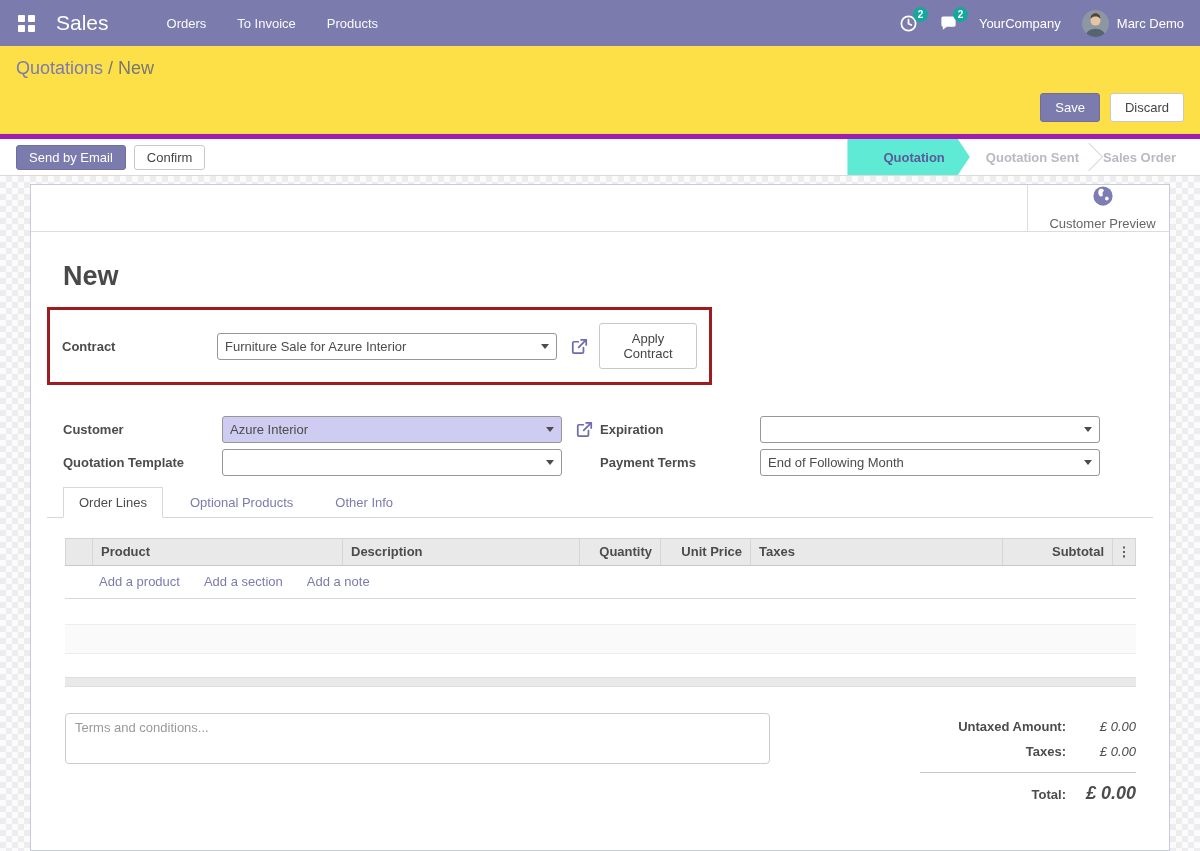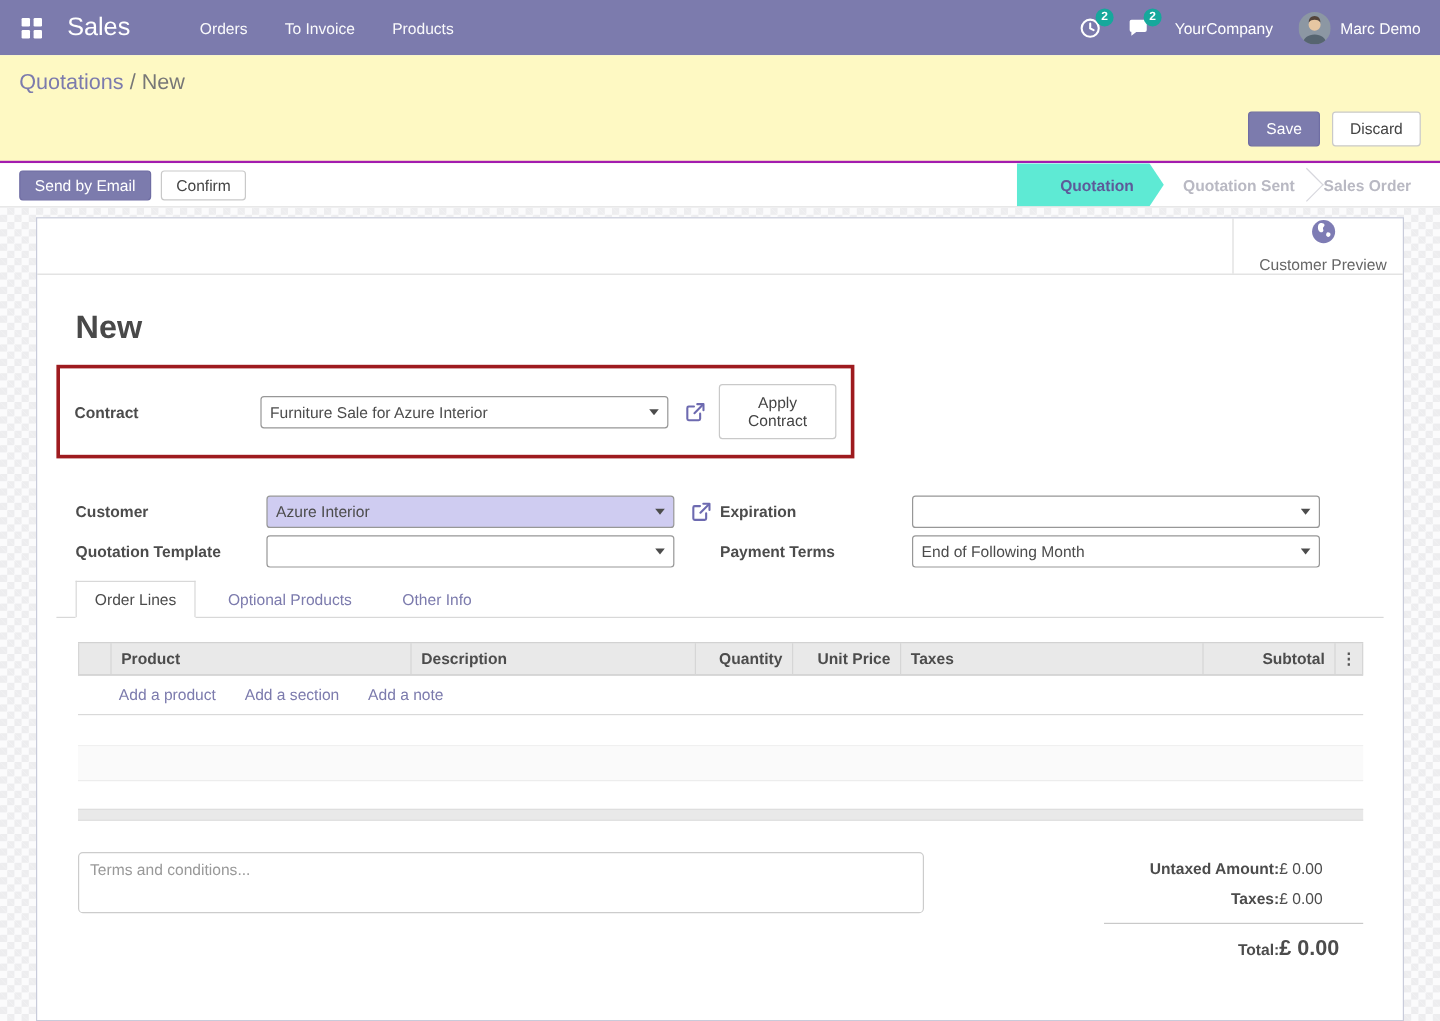--- a/index.html
+++ b/index.html
@@ -19,21 +19,21 @@
   .apps-icon i{background:#fff;border-radius:1px;}
   .brand{font-size:21px;margin-right:58px;cursor:pointer;}
   .nav-menu{display:flex;gap:31px;}
   .nav-menu div{cursor:pointer;opacity:.96;}
   .nav-right{margin-left:auto;display:flex;align-items:center;gap:21px;}
   .nav-icon{position:relative;display:flex;cursor:pointer;}
   .badge{position:absolute;top:-7px;right:-10px;background:var(--badge);color:#fff;font-size:10px;min-width:15px;height:15px;border-radius:8px;display:flex;align-items:center;justify-content:center;padding:0 3px;font-weight:bold;}
   .company,.username{cursor:pointer;}
   .avatar{width:27px;height:27px;border-radius:50%;overflow:hidden;flex:0 0 auto;margin-right:-13px;cursor:pointer;}
   
-  .control-panel{background:#fef9c3;padding:9px 16px 12px;border-bottom:2px solid #a21caf;flex:0 0 auto;}
+  .control-panel{background:#fde047;padding:9px 16px 12px;border-bottom:5px solid #a21caf;flex:0 0 auto;}
   .breadcrumb{font-size:18px;margin:3px 0 14px;}
   .breadcrumb .bc-link{color:var(--link);cursor:pointer;}
   .breadcrumb .bc-sep,.breadcrumb .bc-cur{color:#777;}
   .btn{font-family:inherit;font-size:13px;padding:6px 14px;border-radius:3px;border:1px solid #c9c9c9;background:#fff;color:#444;cursor:pointer;line-height:15px;}
   .btn.primary{background:var(--brand);border-color:#6f6da3;color:#fff;}
   .cp-buttons{display:flex;gap:10px;justify-content:flex-end;}
   
   .statusbar{background:#fff;border-bottom:1px solid #dadada;display:flex;align-items:stretch;height:37px;padding-left:16px;flex:0 0 auto;}
   .sb-buttons{display:flex;align-items:center;gap:8px;}
   .sb-buttons .btn{padding:4px 12px;}
@@ -91,21 +91,21 @@
   .row-b{height:29px;background:#fafafa;border-bottom:1px solid #ededed;}
   .row-c{height:23px;}
   .olist-foot{height:10px;background:#e9e9e9;border-top:1px solid #dedede;border-bottom:1px solid #dedede;}
   
   .bottom{display:flex;justify-content:space-between;margin-top:26px;padding:0 17px 0 18px;}
   textarea.terms{width:705px;height:51px;border:1px solid #ccc;border-radius:4px;resize:none;padding:6px 9px;font-family:inherit;font-size:13px;color:#4c4c4c;outline:none;}
   textarea.terms::placeholder{color:#999;}
   .totals{width:216px;padding-top:6px;}
   .tot-row{display:flex;justify-content:flex-end;align-items:baseline;margin-bottom:10px;}
   .tot-label{font-weight:bold;}
-  .tot-val{width:70px;}
+  .tot-val{width:70px;text-align:right;font-style:italic;}
   .tot-sep{border-top:1px solid #c9c9c9;margin:13px 0 10px;}
   .tot-row.grand .tot-val{font-size:18px;font-weight:bold;}
 </style>
 </head>
 <body>
 
 <div class="navbar">
   <div class="apps-icon">
       <i></i>
       <i></i>

